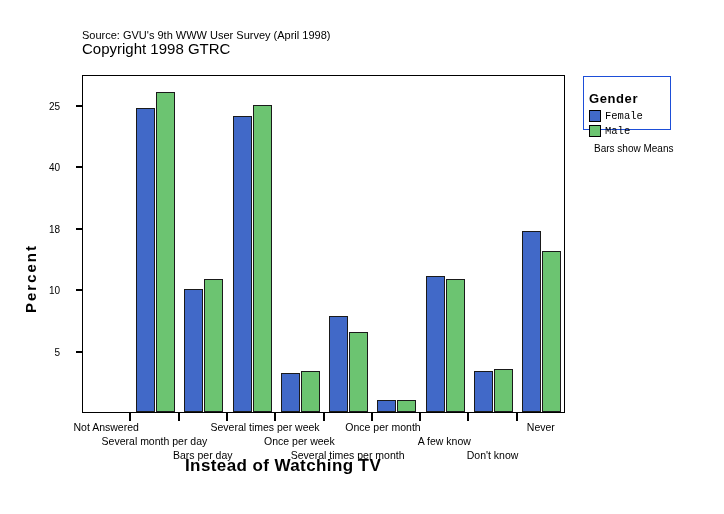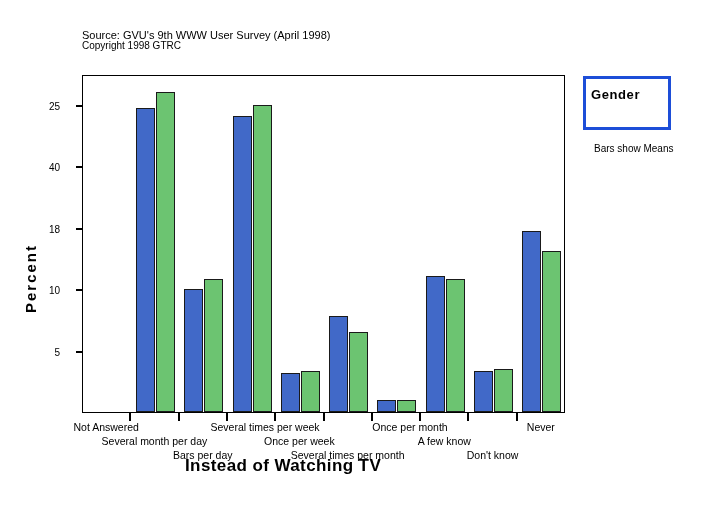--- a/index.html
+++ b/index.html
@@ -21,21 +21,21 @@
     position: absolute;
     left: 82px;
     top: 29px;
     font-size: 11px;
     white-space: nowrap;
   }
   #copyright-line {
     position: absolute;
     left: 82px;
     top: 40px;
-    font-size: 10px;
+    font-size: 15px;
     white-space: nowrap;
   }
 
   
   #plot-frame {
     position: absolute;
     left: 82px;
     top: 75px;
     width: 483px;
     height: 338px;
@@ -153,23 +153,23 @@
     white-space: nowrap;
   }
 
   
   #legend-box {
     position: absolute;
     left: 583px;
     top: 76px;
     width: 88px;
     height: 54px;
-    border: 3px solid #1d4ed8;
+    border: 1px solid #1d4ed8;
     box-sizing: border-box;
-    padding: 9px 5px 0 5px;
+    padding: 15px 5px 0 5px;
     background: #ffffff;
   }
   #legend-title {
     font-size: 13px;
     font-weight: bold;
     letter-spacing: 0.6px;
     margin-bottom: 2px;
     line-height: 14px;
   }
   .legend-row {
@@ -274,23 +274,33 @@
     <div class="x-tick-mark" style="left: 385.4px;"></div>
     <div class="x-tick-mark" style="left: 433.7px;"></div>
   </div>
 <div id="x-labels">
     <div class="x-cat-label" style="left: 106.15px; top: 0px;">Not Answered</div>
     <div class="x-cat-label" style="left: 154.45px; top: 14px;">Several month per day</div>
     <div class="x-cat-label" style="left: 202.75px; top: 28px;">Bars per day</div>
     <div class="x-cat-label" style="left: 251.05px; top: 0px; margin-left: 14px;">Several times per week</div>
     <div class="x-cat-label" style="left: 299.35px; top: 14px;">Once per week</div>
     <div class="x-cat-label" style="left: 347.65px; top: 28px;">Several times per month</div>
-    <div class="x-cat-label" style="left: 410px; top: 0px; text-align: center;">Once per month</div>
+    <div class="x-cat-label" style="left: 383px; top: 0px; text-align: center;">Once per month</div>
     <div class="x-cat-label" style="left: 444.25px; top: 14px;">A few know</div>
     <div class="x-cat-label" style="left: 492.55px; top: 28px;">Don't know</div>
     <div class="x-cat-label" style="left: 540.85px; top: 0px;">Never</div>
   </div>
 <div id="x-axis-title">Instead of Watching TV</div>
 
 <div id="legend-box">
   <div id="legend-title">Gender</div>
+  <div id="legend-entries">
+      <div class="legend-row">
+        <span class="legend-swatch" style="background: rgb(65, 105, 200);"></span>
+        <span class="legend-label">Female</span>
+      </div>
+      <div class="legend-row">
+        <span class="legend-swatch" style="background: rgb(108, 196, 113);"></span>
+        <span class="legend-label">Male</span>
+      </div>
+    </div>
 </div>
 <div id="bars-note">Bars show Means</div>
 
 </body></html>

